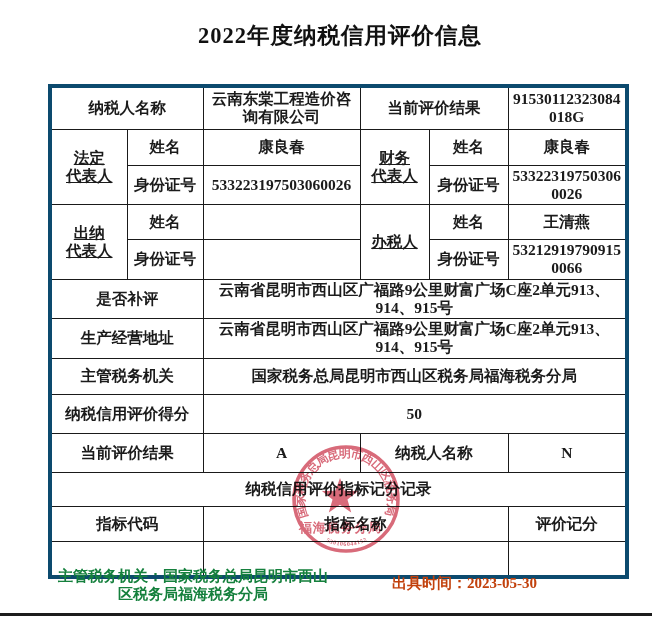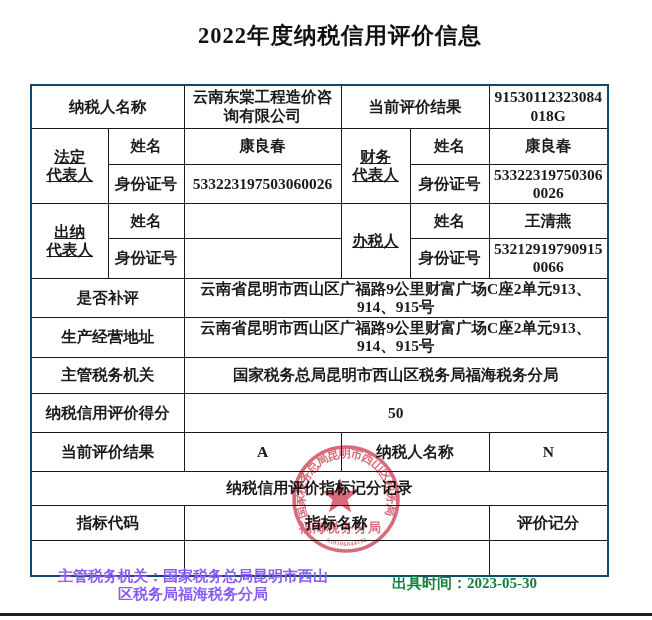--- a/index.html
+++ b/index.html
@@ -6,41 +6,41 @@
   body{
     width:652px;height:620px;position:relative;background:#ffffff;
     font-family:"Liberation Serif","DejaVu Serif",serif;
     color:#1b1b1b;overflow:hidden;
   }
   .page-title{
     position:absolute;top:6px;left:0;width:652px;text-align:center;
     font-size:22.5px;font-weight:bold;letter-spacing:1px;margin:14px;color:#111;
   }
   table.main{
-    position:absolute;left:30px;top:84px;width:577px;
+    position:absolute;left:48px;top:84px;width:577px;
     border-collapse:collapse;table-layout:fixed;
-    border:2px solid #0c4a6e;
+    border:4px solid #0c4a6e;
   }
   table.main td{
     border:1px solid #1a1a1a;
     text-align:center;vertical-align:middle;
     font-size:15.5px;font-weight:600;line-height:1.18;
     padding:1px 3px;overflow:hidden;
   }
   td.bt2{border-top-width:2px;}
   td.prewrap{white-space:pre-line;text-decoration:underline;}
   td.digits{word-break:break-all;letter-spacing:0;margin-left:44px;}
   .footer-left{
     position:absolute;left:40px;top:567px;width:306px;
     text-align:center;font-size:15px;font-weight:bold;line-height:1.22;
-    white-space:pre-line;color:#8b5cf6;
+    white-space:pre-line;color:#15803d;
   }
   .footer-right{
     position:absolute;left:392px;top:574px;
-    font-size:15px;font-weight:bold;color:#15803d;
+    font-size:15px;font-weight:bold;color:#c2410c;
   }
   .bottom-line{
     position:absolute;left:0;top:613px;width:652px;height:3px;
     background:#1c1c1c;
   }
   .seal{
     position:absolute;left:284px;top:437px;width:124px;height:124px;
     opacity:.8;mix-blend-mode:multiply;pointer-events:none;
   }
   .seal .stroke{stroke:var(--seal-color,#cf4659);fill:none;}

